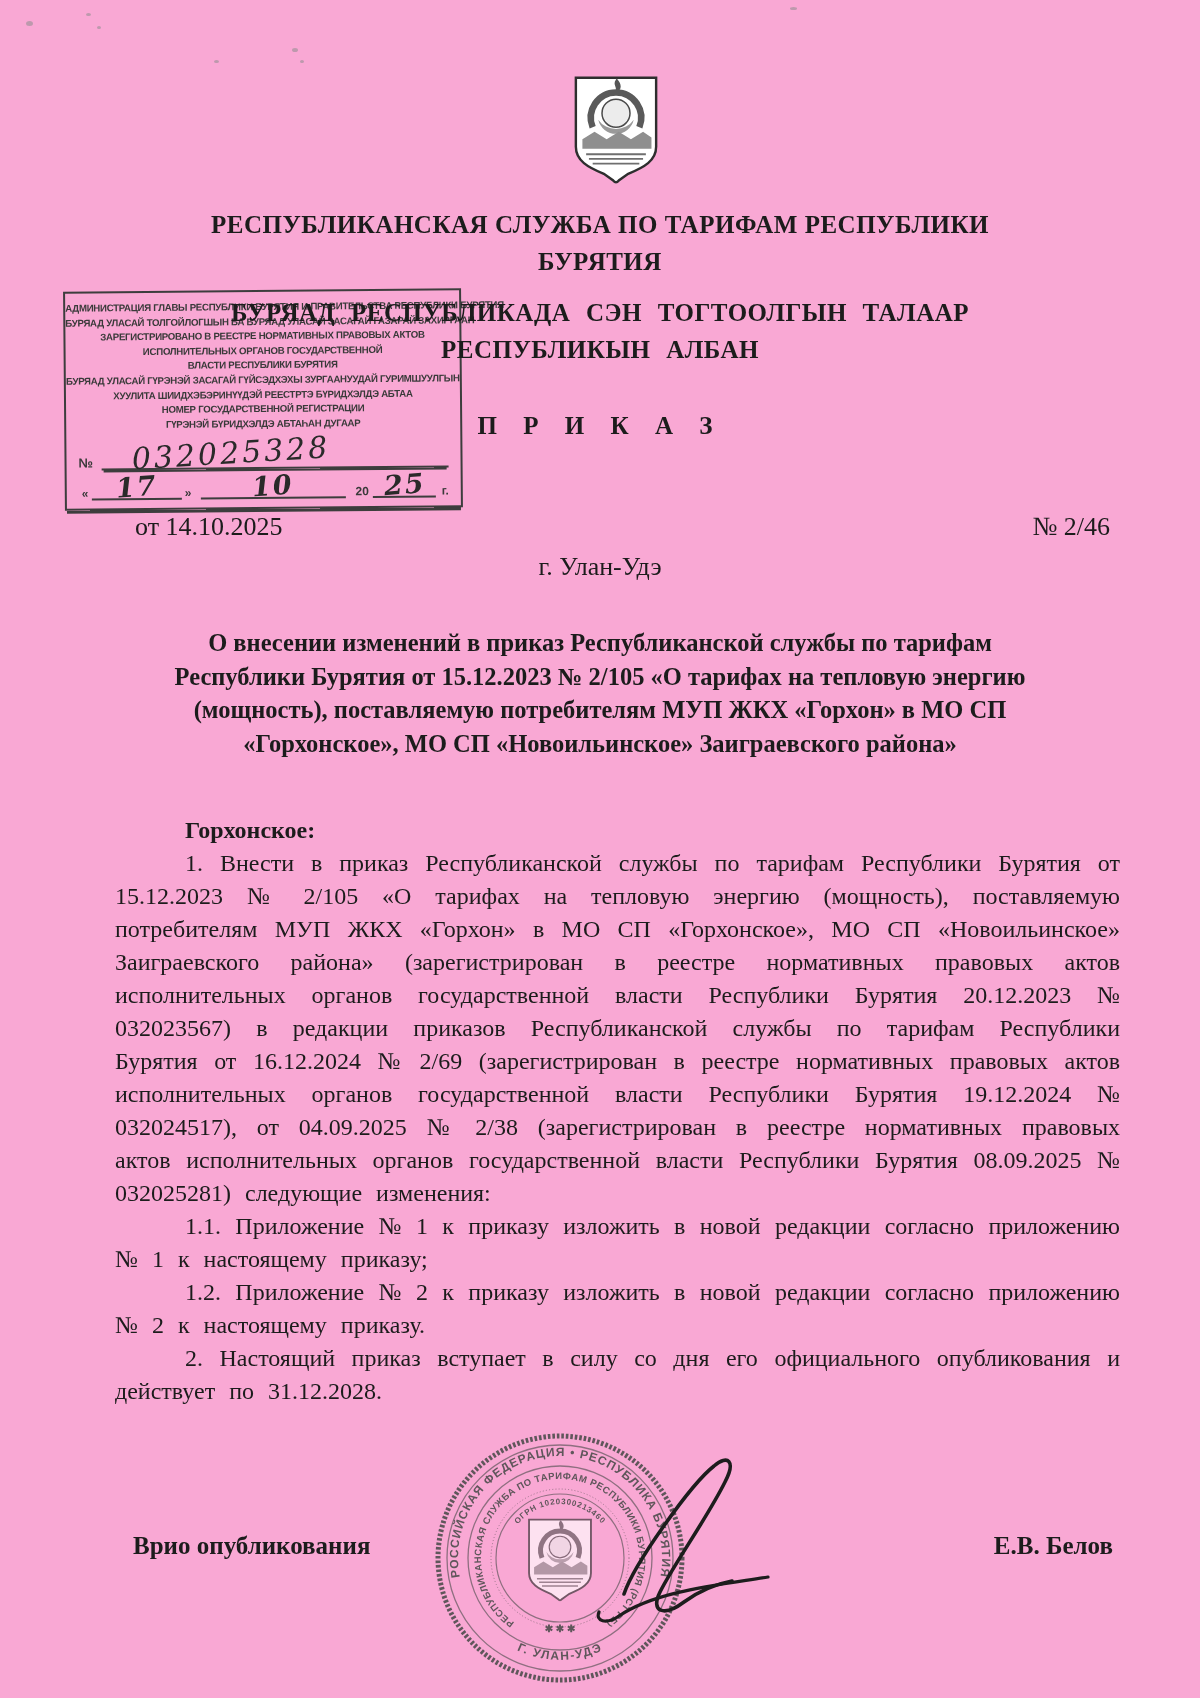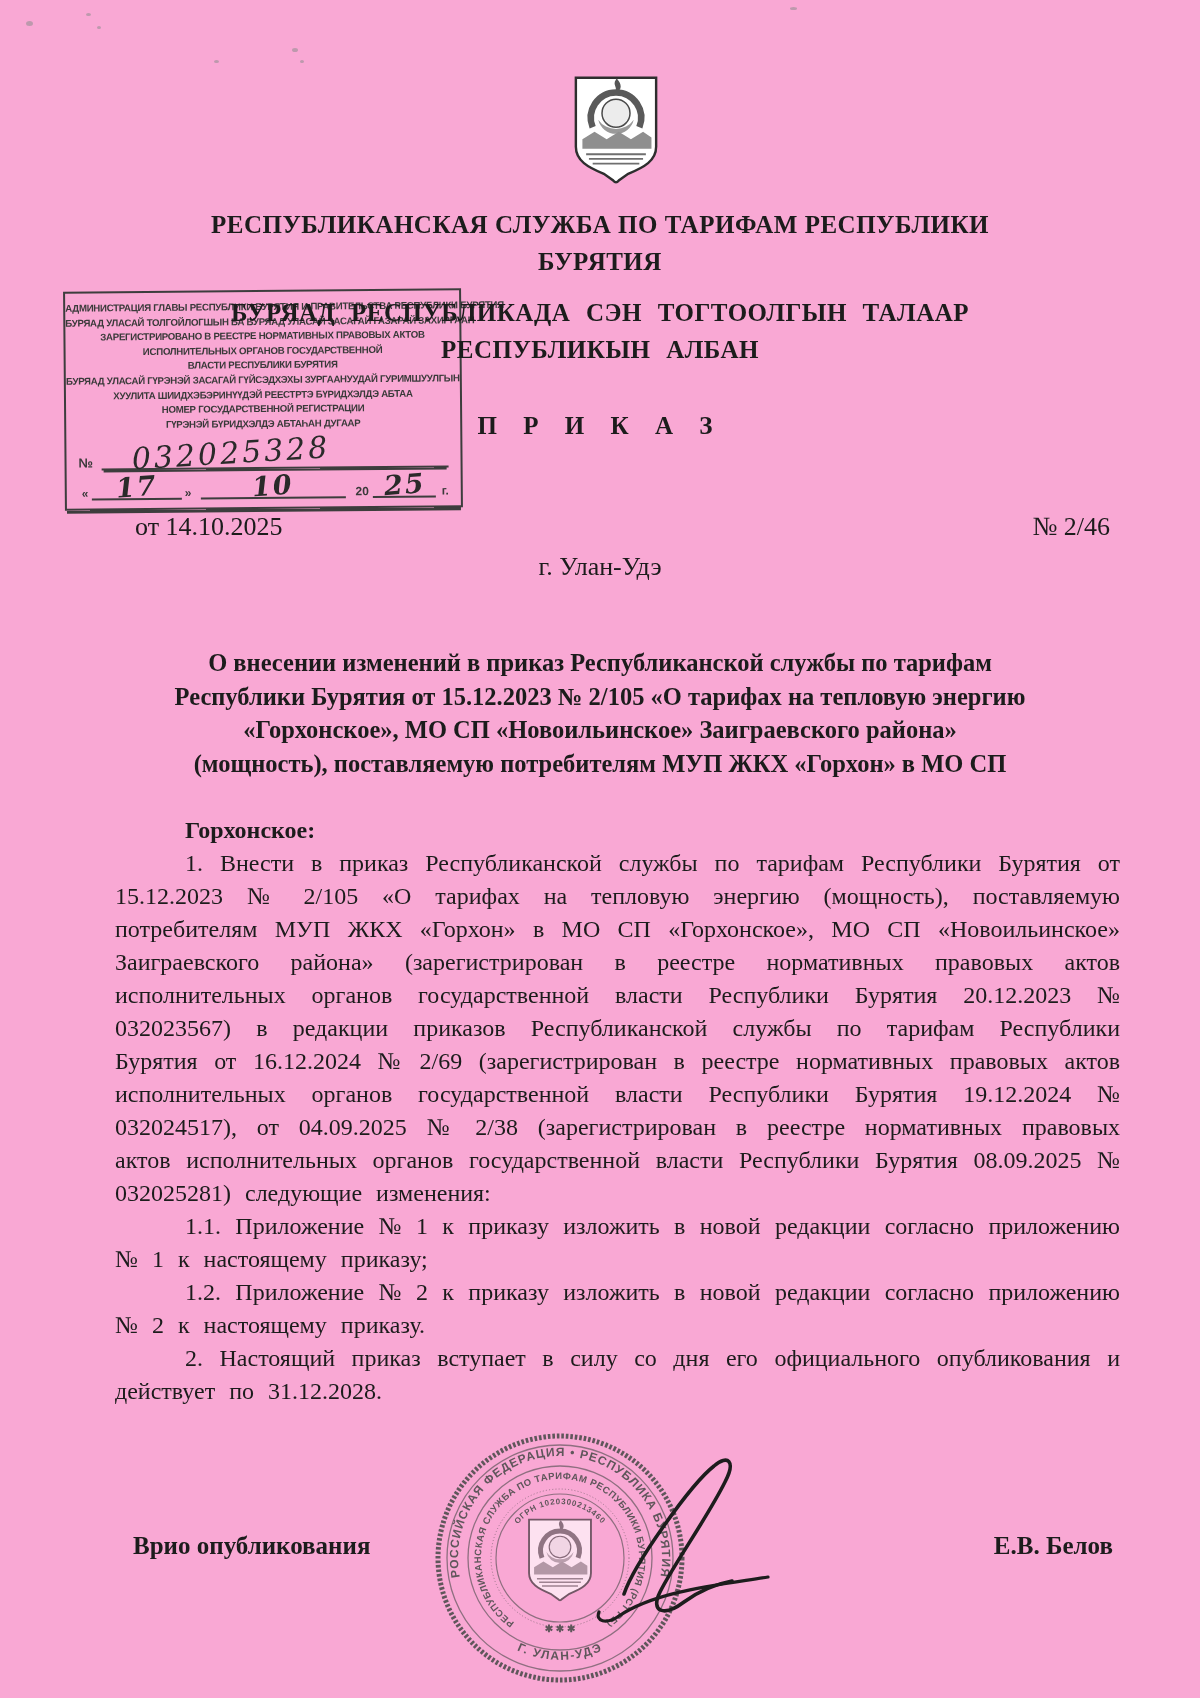--- a/index.html
+++ b/index.html
@@ -41,21 +41,21 @@
   .d-day{width:92px;}  .d-month{width:148px;margin-left:6px;}  .d-year{width:64px;}
   .hand-sm{font-size:27px;letter-spacing:2px;transform:rotate(-4deg) translateY(4px);}
   .d-q{padding:0 3px;} .d-20{margin-left:10px;padding-right:4px;} .d-g{padding-left:6px;}
 
   
   .date-row{position:absolute;left:115px;top:512px;width:995px;font-size:26px;}
   .order-date{position:absolute;left:20px;top:0;}
   .order-number{position:absolute;right:0;top:0;}
   .city{position:absolute;left:0;top:552px;width:1200px;text-align:center;font-size:26px;}
   .subject{position:absolute;left:100px;top:626px;width:1000px;text-align:center;
-    font-weight:bold;font-size:24.5px;line-height:33.5px;margin-top:20px;}
+    font-weight:bold;font-size:24.5px;line-height:33.5px;}
 
   
   .body-text{position:absolute;left:115px;top:814px;width:1005px;
     font-size:24px;line-height:33px;text-align:justify;word-spacing:8px;}
   .body-text p{margin:0;text-indent:70px;}
   .intro{font-weight:bold;}
 
   
   .sign-row{position:absolute;left:115px;top:1532px;width:1000px;font-weight:bold;font-size:25px;}
   .sign-pos{position:absolute;left:18px;top:0;}
@@ -145,22 +145,22 @@
   <div class="date-row">
     <span class="order-date">от 14.10.2025</span>
     <span class="order-number">№ 2/46</span>
   </div>
 
   <div class="city">г. Улан-Удэ</div>
 
   <div class="subject">
     <div>О внесении изменений в приказ Республиканской службы по тарифам</div>
     <div>Республики Бурятия от 15.12.2023 № 2/105 «О тарифах на тепловую энергию</div>
+    <div>(мощность), поставляемую потребителям МУП ЖКХ «Горхон» в МО СП</div>
     <div>«Горхонское», МО СП «Новоильинское» Заиграевского района»</div>
-    <div>(мощность), поставляемую потребителям МУП ЖКХ «Горхон» в МО СП</div>
   </div>
 
   <div class="body-text">
     <p class="intro">Горхонское:</p>
     <p>1.  Внести в приказ Республиканской службы по тарифам Республики Бурятия от 15.12.2023 № 2/105 «О тарифах на тепловую энергию (мощность), поставляемую потребителям МУП ЖКХ «Горхон» в МО СП «Горхонское», МО СП «Новоильинское» Заиграевского района» (зарегистрирован в реестре нормативных правовых актов исполнительных органов государственной власти Республики Бурятия 20.12.2023 № 032023567) в редакции приказов Республиканской службы по тарифам Республики Бурятия  от 16.12.2024 № 2/69 (зарегистрирован в реестре нормативных правовых актов исполнительных органов государственной власти Республики Бурятия 19.12.2024 № 032024517), от 04.09.2025 № 2/38 (зарегистрирован в реестре нормативных правовых актов исполнительных органов государственной власти Республики Бурятия 08.09.2025 № 032025281) следующие изменения:</p>
     <p>1.1. Приложение № 1 к приказу изложить в новой редакции согласно приложению № 1 к настоящему приказу;</p>
     <p>1.2. Приложение № 2 к приказу изложить в новой редакции согласно приложению № 2 к настоящему приказу.</p>
     <p>2.  Настоящий приказ вступает в силу со дня его официального опубликования и действует по 31.12.2028.</p>
   </div>
 

